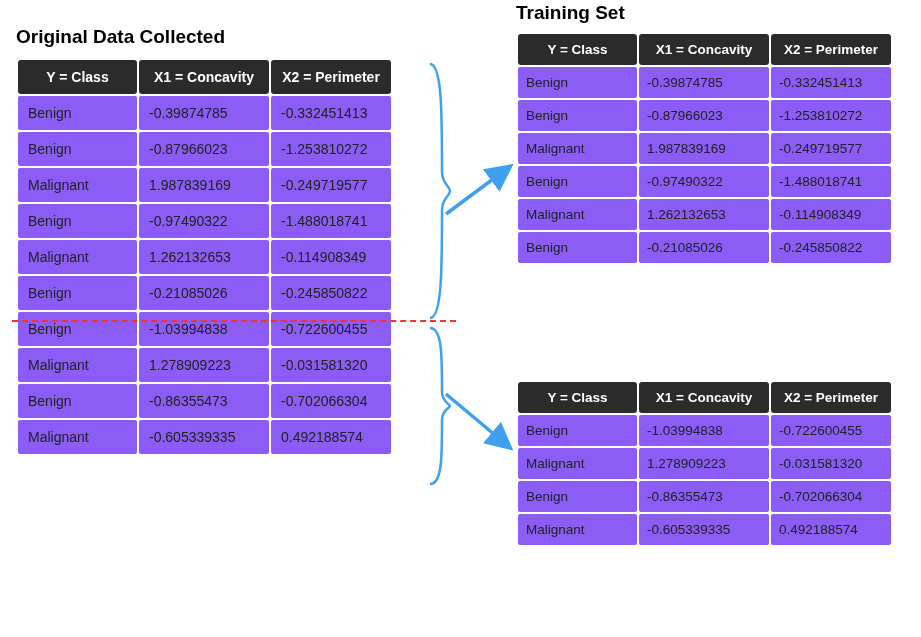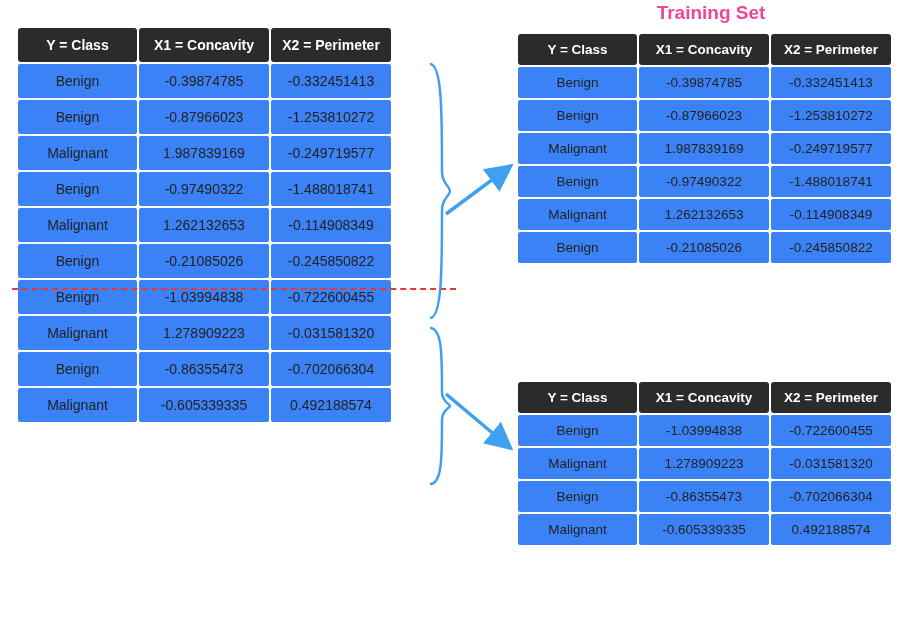--- a/index.html
+++ b/index.html
@@ -9,41 +9,41 @@
     font-family: -apple-system, BlinkMacSystemFont, "Segoe UI", Helvetica, Arial, sans-serif;
     background: #fff;
     width: 921px;
     height: 637px;
     position: relative;
     overflow: hidden;
   }
   .section-title {
     font-weight: 700;
     font-size: 19px;
-    color: #ec4899;
-    text-align: center;
+    color: #000000;
+    text-align: left;
   }
   .tbl {
     border-collapse: separate;
     border-spacing: 2px 2px;
     font-size: 14px;
   }
   .tbl th {
     background: #2b2b2b;
     color: #fff;
     font-weight: 600;
     padding: 9px 10px;
     border-radius: 3px;
     white-space: nowrap;
   }
   .tbl td {
-    background: #3b82f6;
+    background: #8b5cf6;
     color: #222;
     padding: 9px 10px;
-    text-align: center;
+    text-align: left;
     border-radius: 2px;
     white-space: nowrap;
   }
   .left-block {
     position: absolute;
     left: 16px;
     top: 26px;
     width: 430px;
   }
   .left-block .section-title { margin-bottom: 10px; }
@@ -82,20 +82,21 @@
 
   .arrow {
     position: absolute;
     z-index: 3;
   }
 </style>
 </head>
 <body>
 
 <div class="left-block">
+  <div class="section-title">Original Data Collected</div>
   <div class="left-table-wrap">
     <table class="tbl">
       <thead>
         <tr>
           <th class="c1">Y = Class</th>
           <th class="c2">X1 = Concavity</th>
           <th class="c3">X2 = Perimeter</th>
         </tr>
       </thead>
       <tbody id="orig-body">

